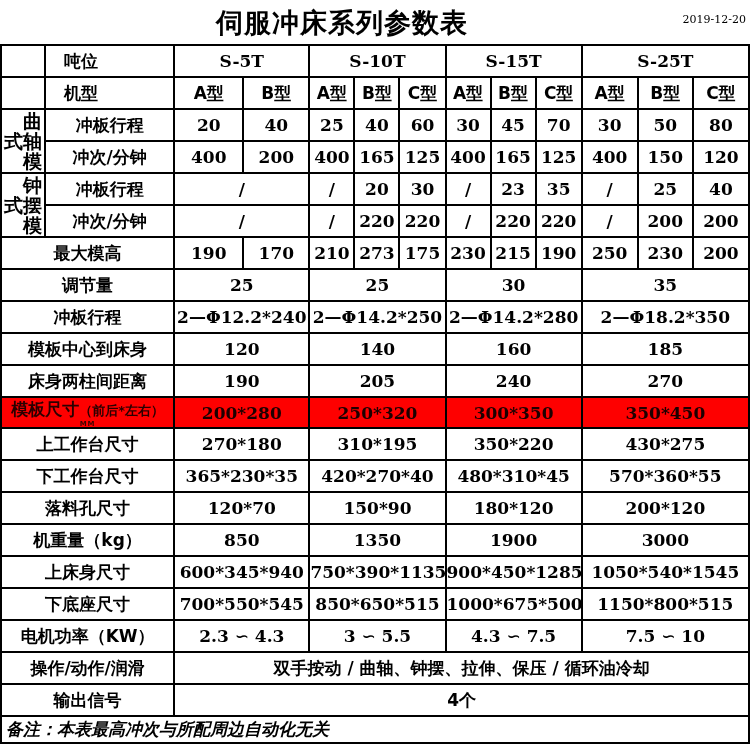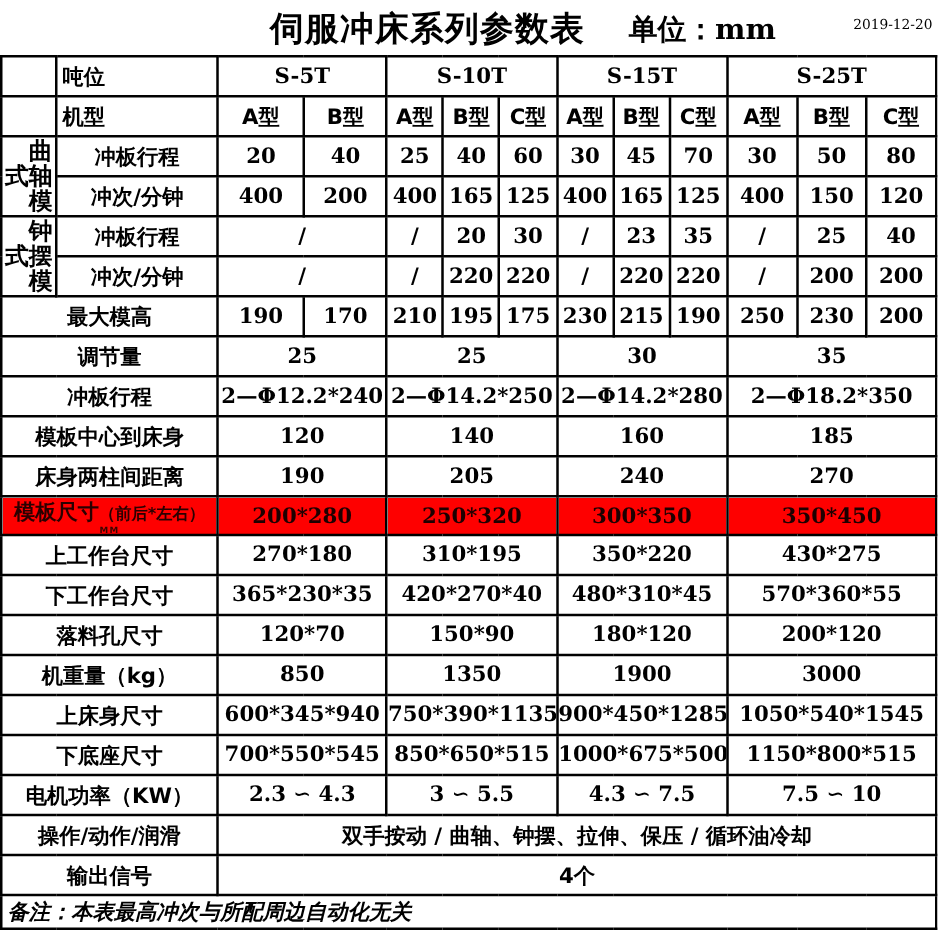--- a/index.html
+++ b/index.html
@@ -28,21 +28,21 @@
     width:750px;border-collapse:collapse;table-layout:fixed;
     font-weight:bold;
   }
   td{
     border:2px solid #000;
     text-align:center;vertical-align:middle;
     font-size:17px;font-weight:bold;
     padding:0;overflow:hidden;white-space:nowrap;
   }
   tr{height:32px;}
-  td.lal{text-align:left;padding-left:4px;}
+  td.lal{text-align:left;padding-left:18px;}
   td.num{font-family:"DejaVu Serif",serif;}
   
   td.grp{font-size:19px;}
   .grp-wrap{display:flex;align-items:center;justify-content:center;line-height:20px;}
   .grp-side{margin-right:0px;}
   .grp-stack span{display:block;}
   
   tr.hl{height:26px;}
   tr.hl td{background:#fe0000;color:#2a0000;}
   tr.hl td.num{color:#1d0000;}
@@ -50,21 +50,20 @@
   .sublabel{display:block;font-size:7px;line-height:6px;color:#3a0500;letter-spacing:1px;}
   
   tr.note-row{height:27px;font-style:italic;}
   td.note{text-align:left;padding-left:4px;font-size:17px;}
 </style>
 </head>
 <body>
 
 <div class="title-bar">
   <span class="title-main">伺服冲床系列参数表</span>
-  <span class="title-unit"><span>单位：</span><span class="mm">mm</span></span>
   <span class="title-date">2019-12-20</span>
 </div>
 
 <table>
   <colgroup>
     <col style="width:44px">
       <col style="width:129px">
     <col style="width:69px">
       <col style="width:66px">
     <col style="width:45px">
@@ -178,21 +177,21 @@
     <td class="num">/</td>
     <td class="num">200</td>
     <td class="num">200</td>
   </tr>
 
   <tr>
     <td colspan="2">最大模高</td>
     <td class="num">190</td>
     <td class="num">170</td>
     <td class="num">210</td>
-    <td class="num">195</td>
+    <td class="num">273</td>
     <td class="num">175</td>
     <td class="num">230</td>
     <td class="num">215</td>
     <td class="num">190</td>
     <td class="num">250</td>
     <td class="num">230</td>
     <td class="num">200</td>
   </tr>
 
   <tr>

